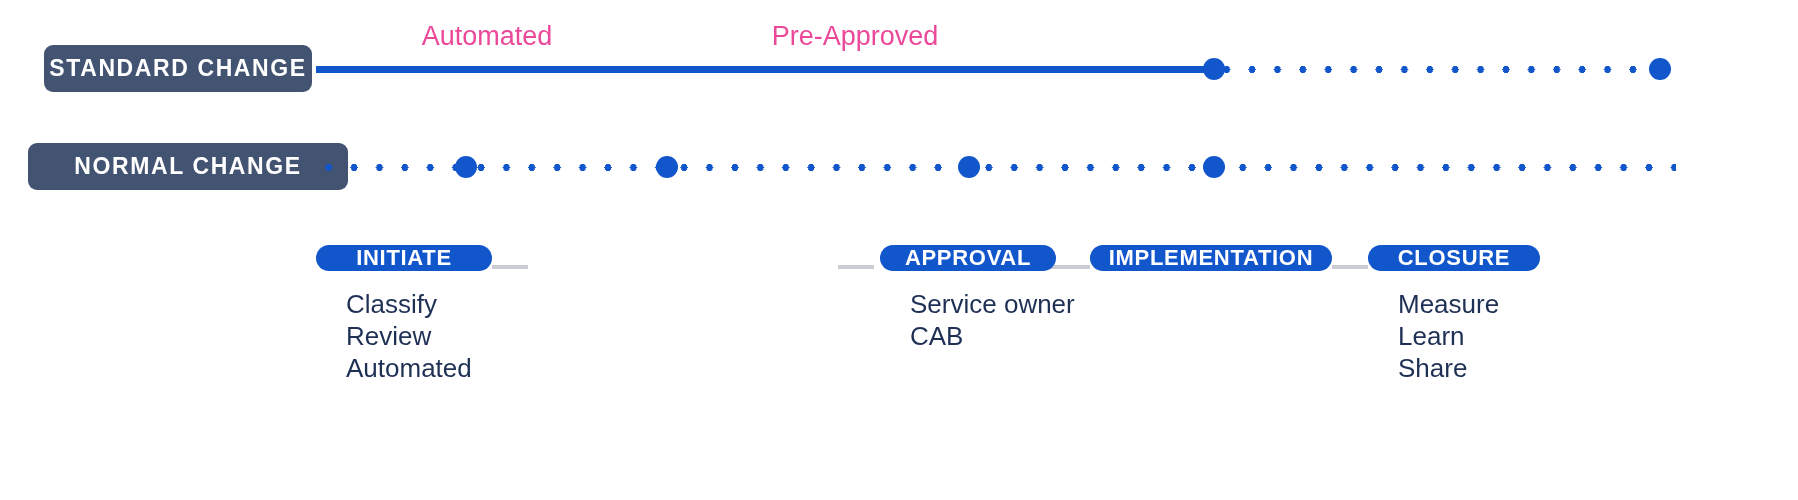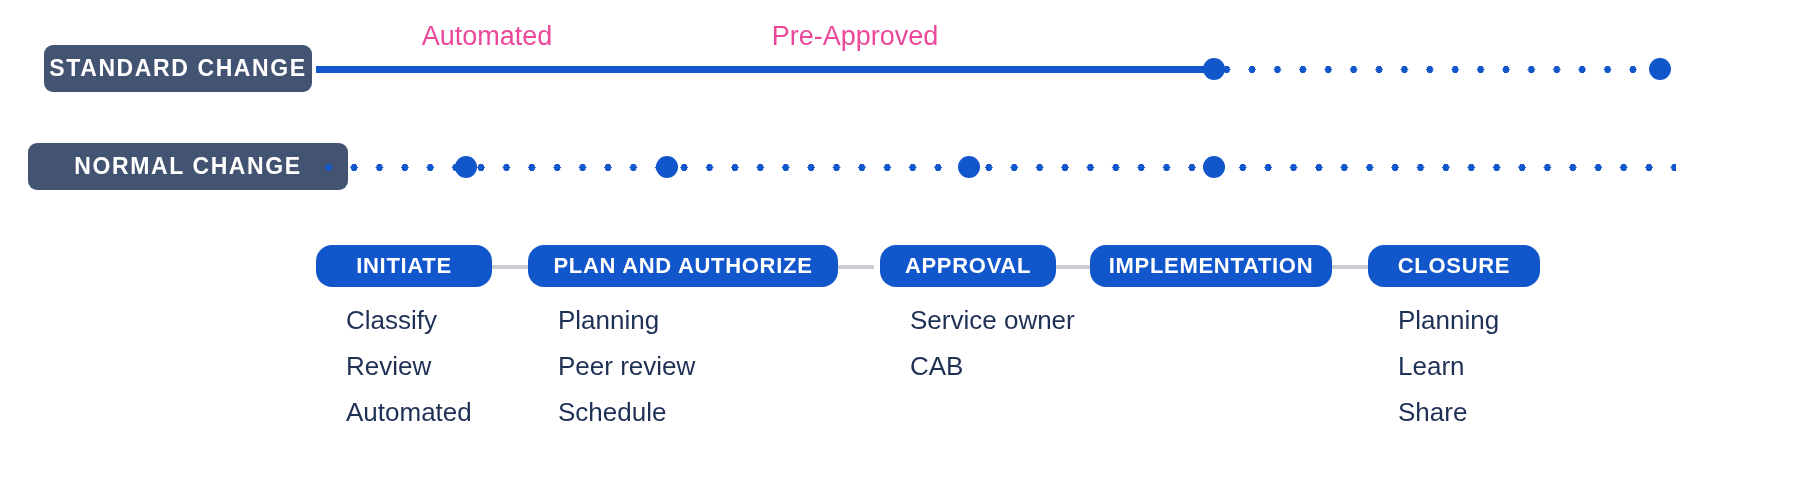--- a/index.html
+++ b/index.html
@@ -124,21 +124,21 @@
     top: 245px;
     width: 1798px;
     height: 250px;
   }
   .stage {
     position: absolute;
     top: 0;
   }
   .stage-box {
     box-sizing: border-box;
-    height: 42px;
+    height: 26px;
     background: #1256cc;
     color: #ffffff;
     border-radius: 16px;
     font-weight: bold;
     font-size: 22px;
     letter-spacing: 0.7px;
     display: flex;
     align-items: center;
     justify-content: center;
     white-space: nowrap;
@@ -151,21 +151,20 @@
   }
   .stage-items {
     margin-top: 17px;
     padding-left: 30px;
     color: #1f3055;
     font-size: 26px;
     line-height: 1.24;
   }
   .stage-items div {
     white-space: nowrap;
-    margin-top: 14px;
   }
 </style>
 </head>
 <body>
 
 <div id="canvas">
 
   <div class="pill" id="pill-standard">STANDARD CHANGE</div>
 
   <div class="annotation" id="ann-0">Automated</div>
@@ -197,44 +196,36 @@
 
     <div class="stage" style="left:316px; width:176px;">
       <div class="stage-box">INITIATE</div>
       <div class="stage-items">
         <div>Classify</div>
         <div>Review</div>
         <div>Automated</div>
       </div>
     </div>
 
-    <div class="stage" style="left:528px; width:310px;">
-      <div class="stage-box">PLAN AND AUTHORIZE</div>
-      <div class="stage-items">
-        <div>Planning</div>
-        <div>Peer review</div>
-        <div>Schedule</div>
-      </div>
-    </div>
 
     <div class="stage" style="left:880px; width:176px;">
       <div class="stage-box">APPROVAL</div>
       <div class="stage-items">
         <div>Service owner</div>
         <div>CAB</div>
       </div>
     </div>
 
     <div class="stage" style="left:1090px; width:242px;">
       <div class="stage-box">IMPLEMENTATION</div>
     </div>
 
     <div class="stage" style="left:1368px; width:172px;">
       <div class="stage-box">CLOSURE</div>
       <div class="stage-items">
-        <div>Planning</div>
+        <div>Measure</div>
         <div>Learn</div>
         <div>Share</div>
       </div>
     </div>
 
   </div>
 </div>
 
 </body></html>

